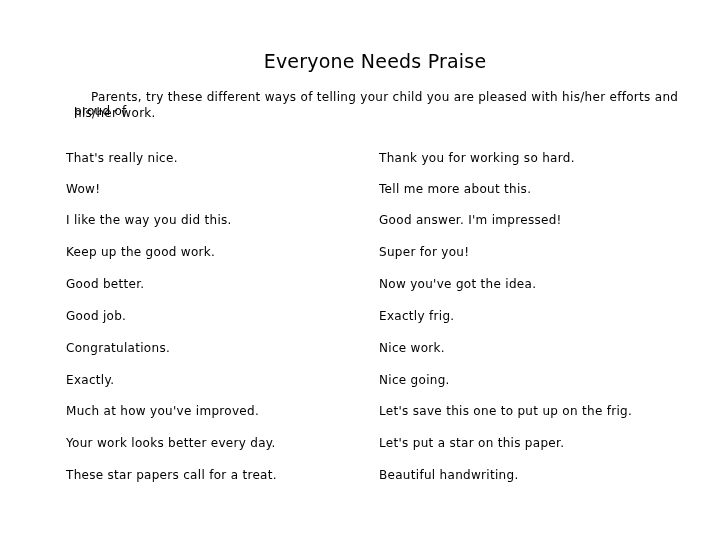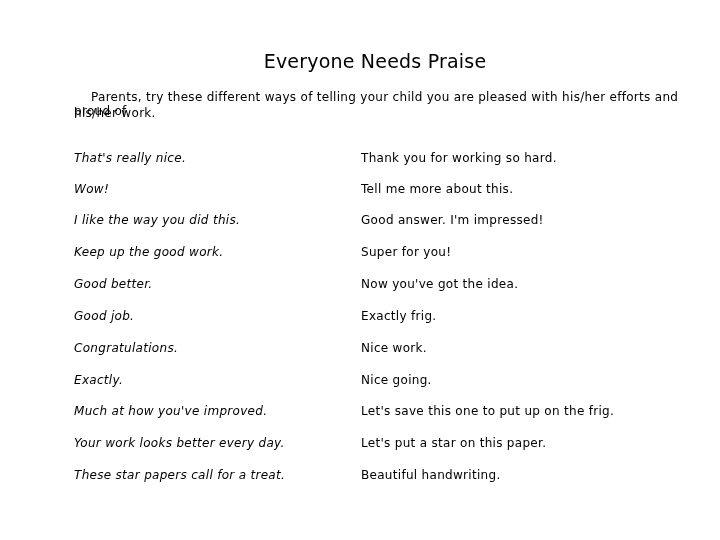--- a/index.html
+++ b/index.html
@@ -46,22 +46,22 @@
       line-height: 15px;
       letter-spacing: 0.3px;
     }
     .phrase {
       position: absolute;
       font-size: 12px;
       line-height: 15px;
       letter-spacing: 0.3px;
       white-space: nowrap;
     }
-    .col-left { left: 74px; font-style: italic; }
-    .col-right { left: 361px; }
+    .col-left { left: 66px; }
+    .col-right { left: 379px; }
   </style>
 </head>
 <body>
 
 <div>
 
   <div class="title">Everyone Needs Praise</div>
 
   <div class="intro">
     <span class="indent"></span><span>Parents, try these different ways of telling your child you are pleased with his/her efforts and proud of</span>

